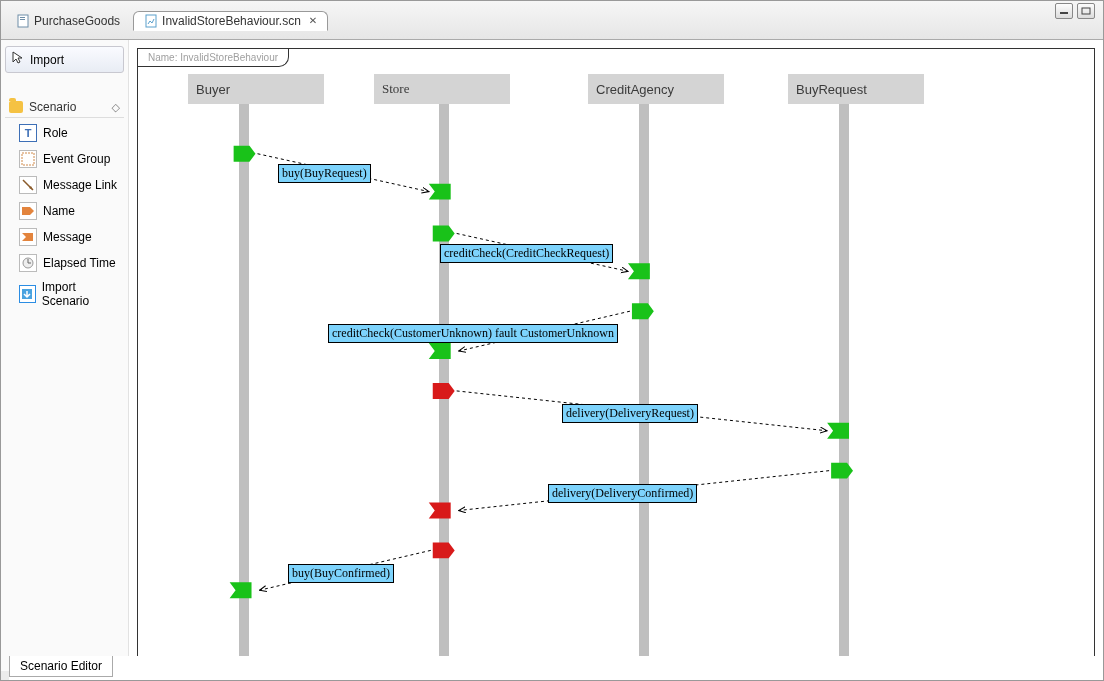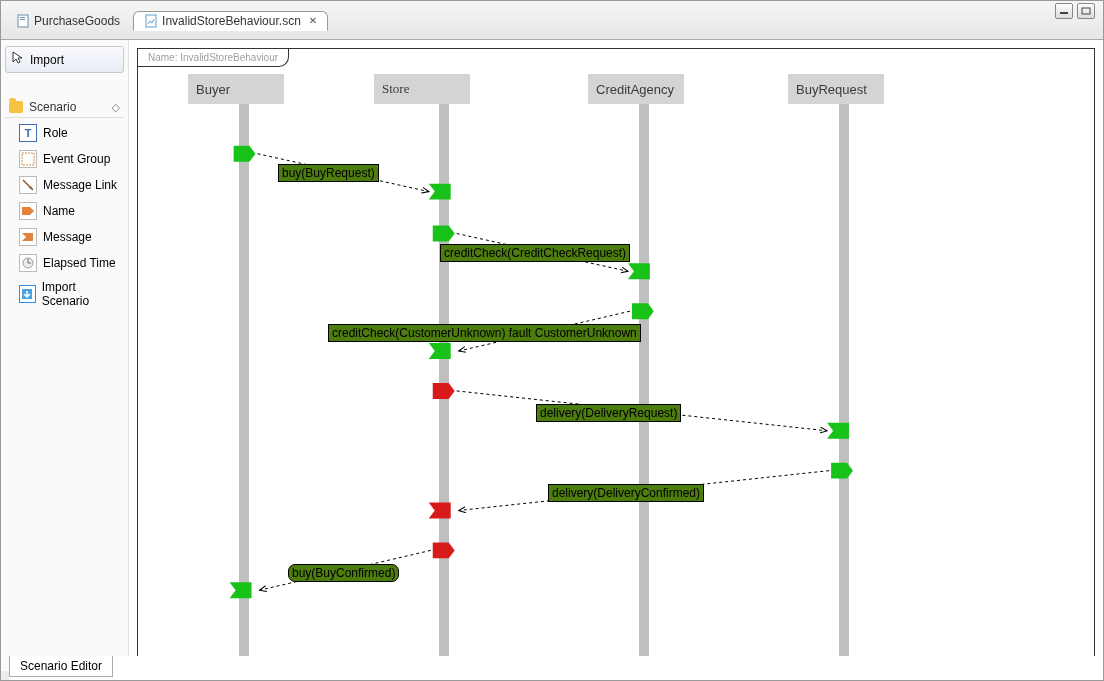--- a/index.html
+++ b/index.html
@@ -133,45 +133,46 @@
   border-bottom-right-radius: 10px;
 }
 .diagram {
   position: absolute;
   left: 9px; right: 9px; top: 34px; bottom: 9px;
 }
 
 
 .role-header {
   position: absolute;
-  width: 96px;
+  width: 136px;
   height: 30px;
   background: #d4d4d4;
   display: flex;
   align-items: center;
   justify-content: flex-start;
   padding-left: 8px;
   font-size: 13px;
   color: #3b3b3b;
 }
 .lifeline {
   position: absolute;
   width: 10px;
   background: #bfbfbf;
   top: 30px;
   bottom: 0;
 }
 .msg-label {
   position: absolute;
-  background: #4d7c0f;
+  background: #7dd3fc;
   border: 1px solid #000;
   padding: 1px 3px;
   font-size: 12px;
   white-space: nowrap;
   color: #000;
+  font-family: Liberation Serif, serif;
 }
 
 
 .bottom-tabs {
   display: flex;
   height: 24px;
   align-items: flex-start;
   background: #ffffff;
   position: absolute;
   bottom: 0; left: 8px; right: 0;
@@ -362,23 +363,23 @@
           <path d="M492 190 h22 v16 h-22 l6 -8 z" fill="#19c219"></path>
           <path d="M292 270 h22 v16 h-22 l6 -8 z" fill="#19c219"></path>
           <path d="M692 350 h22 v16 h-22 l6 -8 z" fill="#19c219"></path>
           <path d="M292 430 h22 v16 h-22 l6 -8 z" fill="#d81a1a"></path>
           <path d="M92 510 h22 v16 h-22 l6 -8 z" fill="#19c219"></path>
         </svg>
 
         <div class="msg-label" style="left:140px; top:90px;">buy(BuyRequest)</div>
         <div class="msg-label" style="left:302px; top:170px;">creditCheck(CreditCheckRequest)</div>
         <div class="msg-label" style="left:190px; top:250px;">creditCheck(CustomerUnknown) fault CustomerUnknown</div>
-        <div class="msg-label" style="left:398px; top:330px;">delivery(DeliveryRequest)</div>
+        <div class="msg-label" style="left:424px; top:330px;">delivery(DeliveryRequest)</div>
         <div class="msg-label" style="left:410px; top:410px;">delivery(DeliveryConfirmed)</div>
-        <div class="msg-label" style="left:150px; top:490px;border-radius:7px;">buy(BuyConfirmed)</div>
+        <div class="msg-label" style="left:150px; top:490px;">buy(BuyConfirmed)</div>
 
       </div>
     </div>
 
   </div>
 
   <div class="bottom-tabs">
     <div class="btab">Scenario Editor</div>
     <div class="btab inactive">Simulation Log</div>
   </div>

